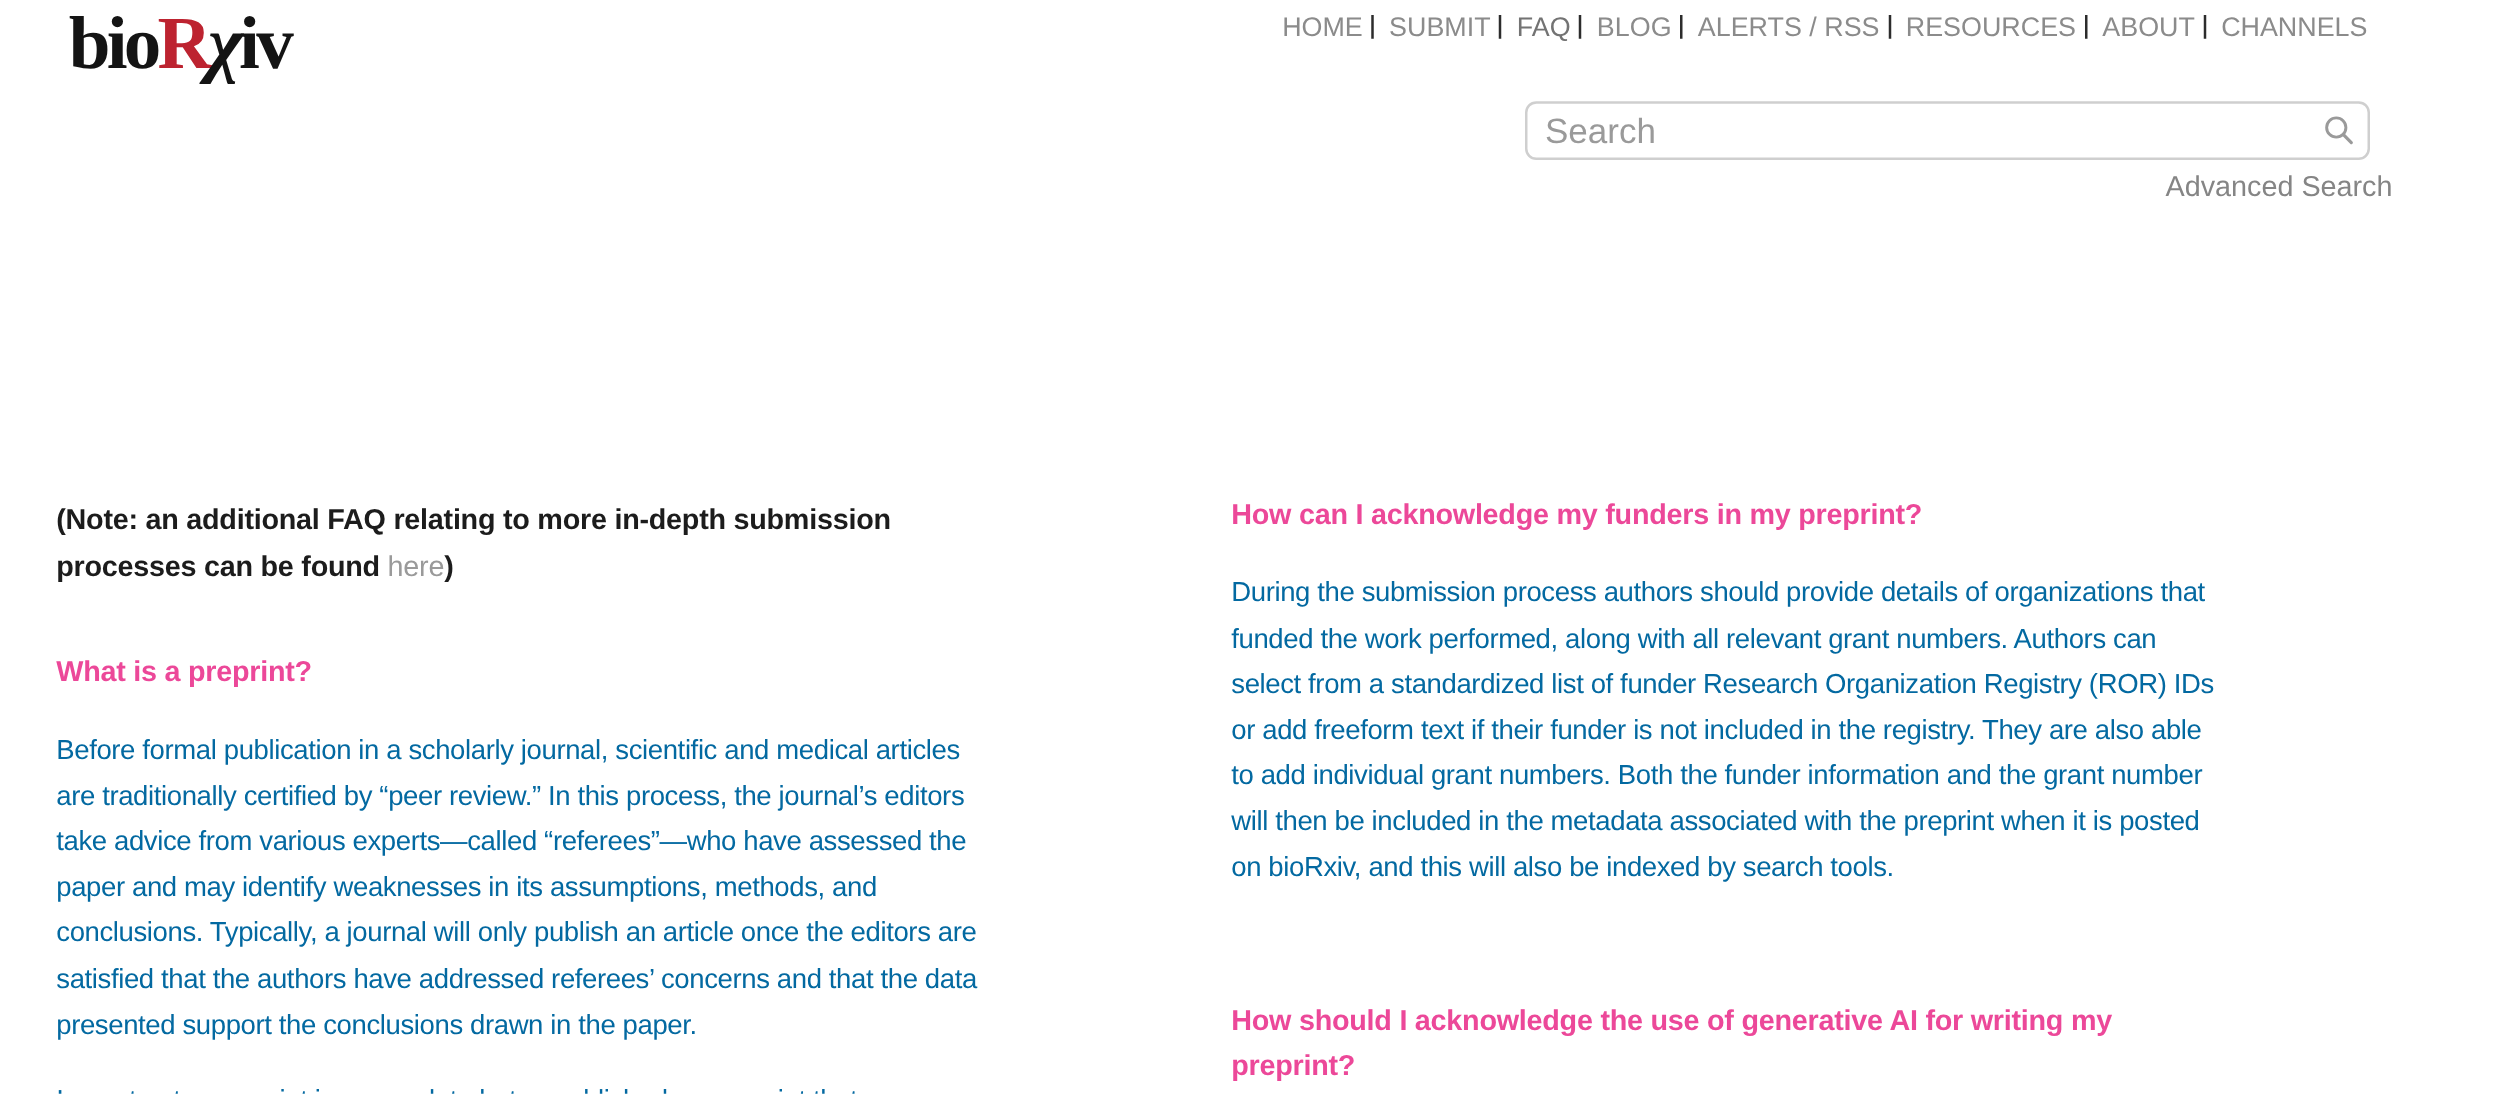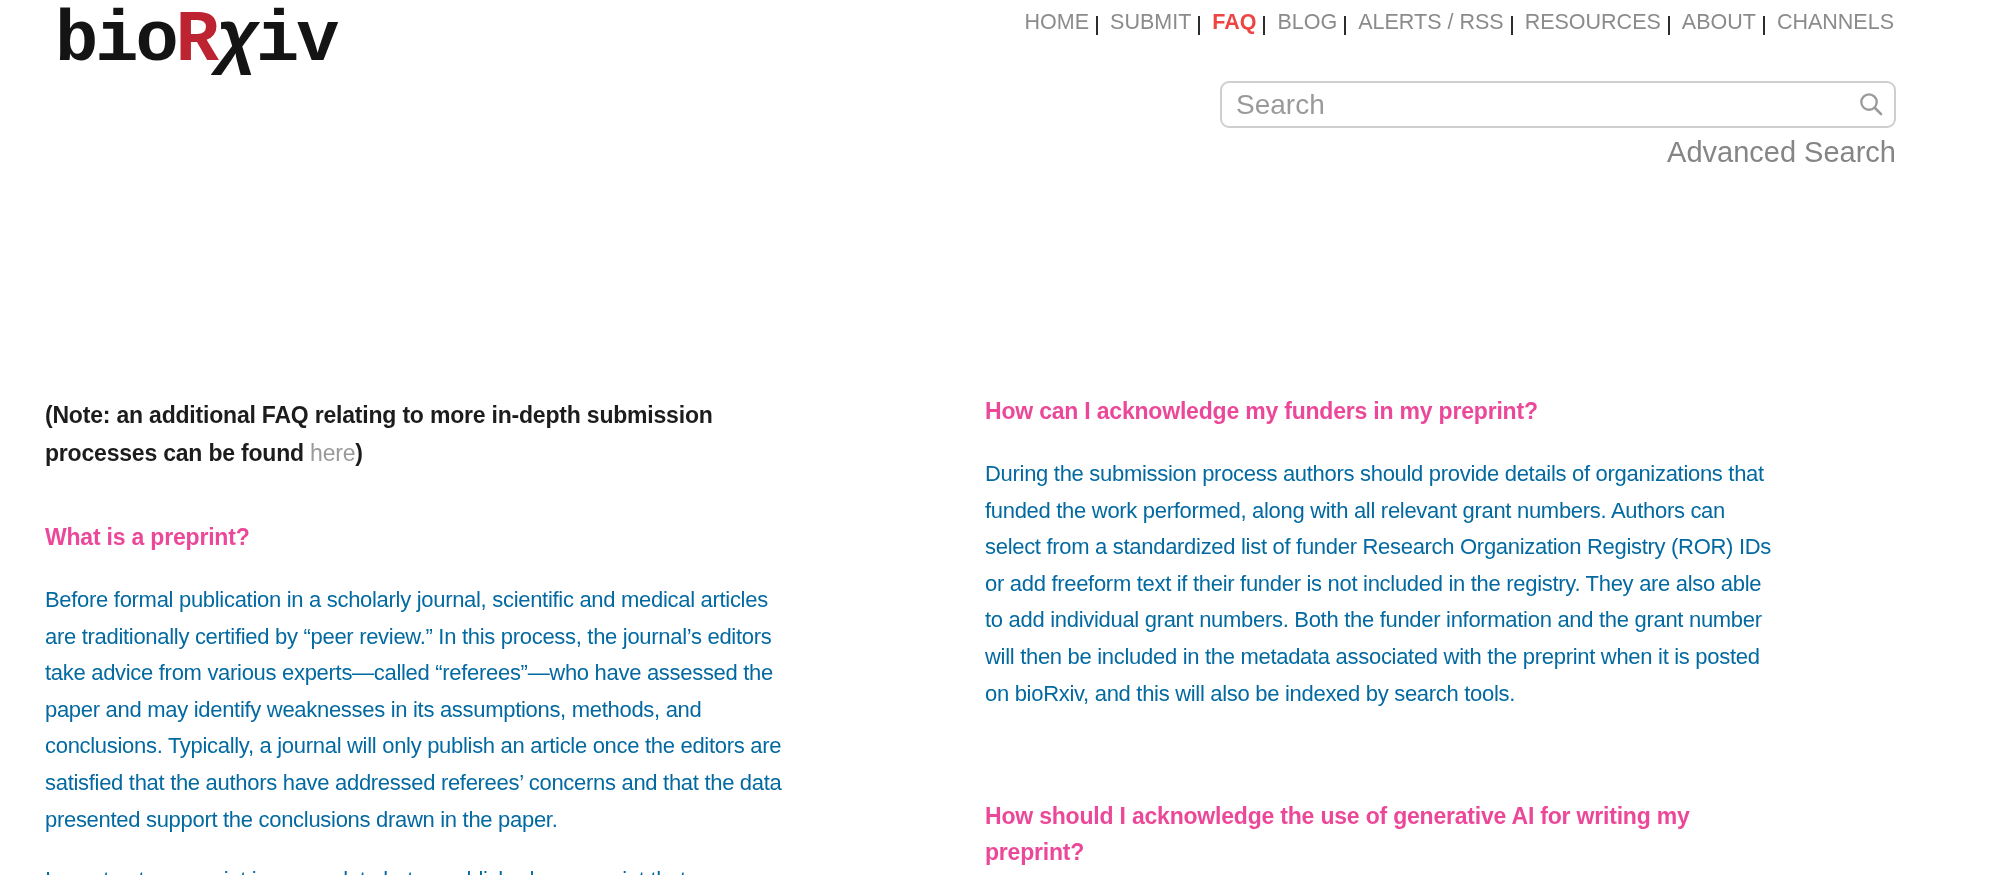--- a/index.html
+++ b/index.html
@@ -7,59 +7,59 @@
     width: 1999px; height: 875px;
     overflow: hidden;
     background: #ffffff;
     font-family: "Liberation Sans", sans-serif;
   }
   .page { position: relative; width: 1999px; height: 875px; background: #fff; }
 
   
   .logo {
     position: absolute; left: 55px; top: 0px;
-    font-family: Liberation Mono, monospace;
-    font-weight: 700; font-size: 72px; line-height: 1.15;
+    font-family: Liberation Serif, serif;
+    font-weight: 700; font-size: 60px; line-height: 1.15;
     color: #141414; letter-spacing: -3px;
     cursor: pointer; white-space: nowrap;
   }
   .logo .logo-r { color: #bd2330; }
   .logo .logo-chi { font-style: italic; }
   .tagline {
     position: absolute; left: 58px; top: 121px;
     font-size: 17.5px; font-weight: 700; letter-spacing: 1.9px;
     color: #1a1a1a; white-space: nowrap;
   }
 
   .nav {
     position: absolute; top: 10px; right: 105px;
-    display: flex; align-items: flex-end;
+    display: flex; align-items: flex-start;
     font-size: 21.5px; color: #8b8b8b; white-space: nowrap; margin-left: 15px;
   }
   .nav-item { cursor: pointer; }
-  .nav-item.active { color: #ef4444; font-weight: 700; }
+  .nav-item.active { color: #737373; font-weight: 400; }
   .nav-sep {
     width: 2px; height: 19px; background: #2c2c2c;
     margin: 2px 12px 0 7px;
   }
 
   .search-wrap { position: absolute; top: 81px; right: 103px; width: 676px; height: 47px; }
   .search-input {
     width: 100%; height: 100%; box-sizing: border-box;
     border: 2px solid #cfcfcf; border-radius: 9px;
     font-size: 28px; padding: 0 52px 0 14px;
     color: #444; font-family: "Liberation Sans", sans-serif;
     outline: none; background: #fff;
   }
   .search-input::placeholder { color: #9a9a9a; }
   .search-icon { position: absolute; right: 11px; top: 9px; cursor: pointer; }
 
   .advanced {
-    position: absolute; top: 136px; right: 103px;
-    font-size: 29px; color: #858585; cursor: pointer;
+    position: absolute; top: 136px; right: 85px;
+    font-size: 23px; color: #858585; cursor: pointer;
   }
 
   
   .h1 {
     position: absolute; left: 44px; top: 260px;
     font-size: 51px; font-weight: 400; letter-spacing: -1px;
     color: #131313; white-space: nowrap;
   }
 
   .col-left  { position: absolute; left: 45px;  top: 396px; width: 756px; }

